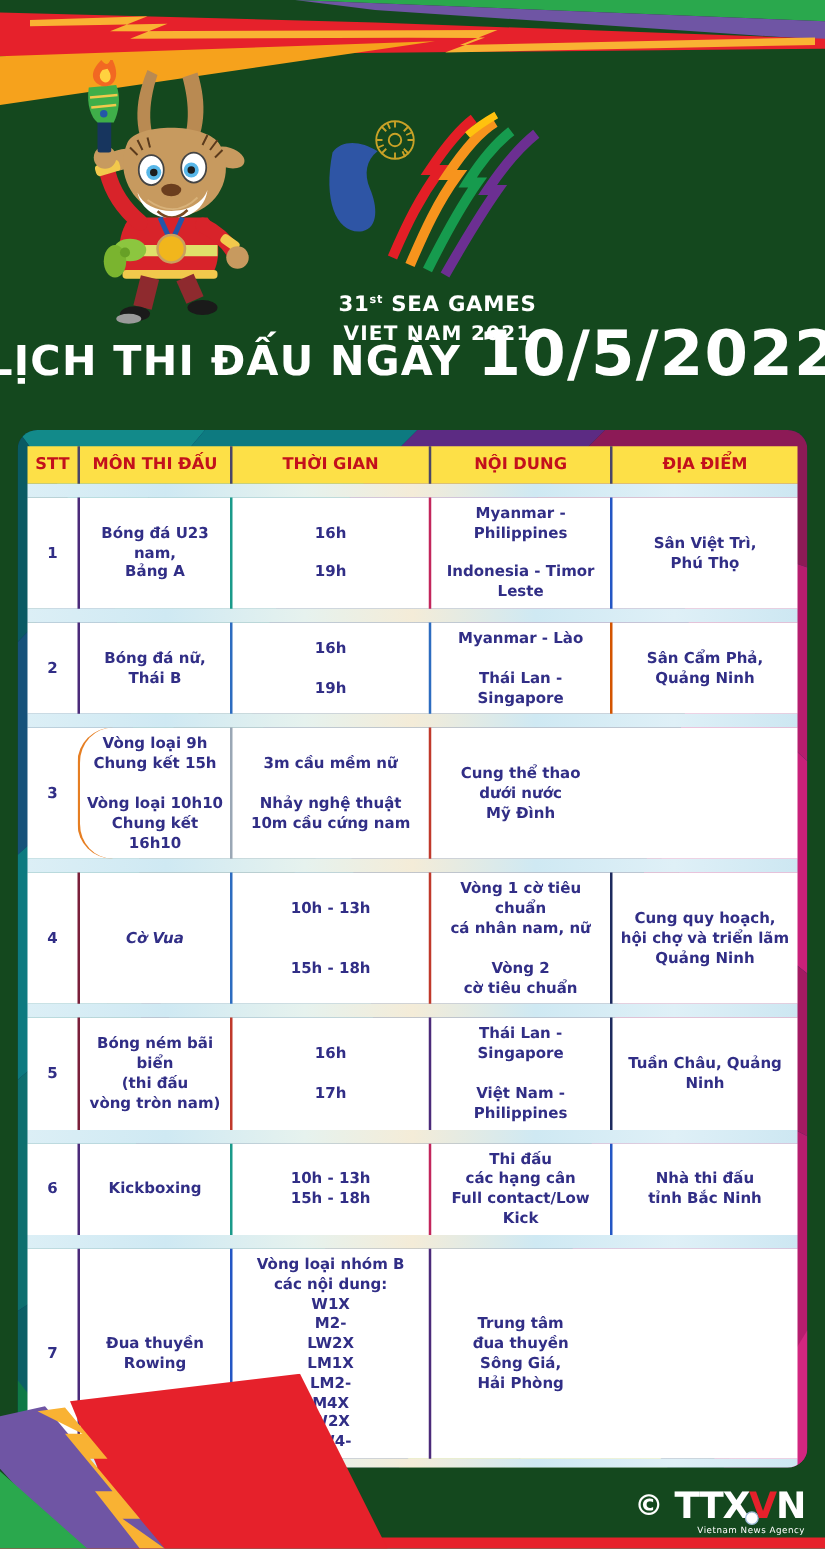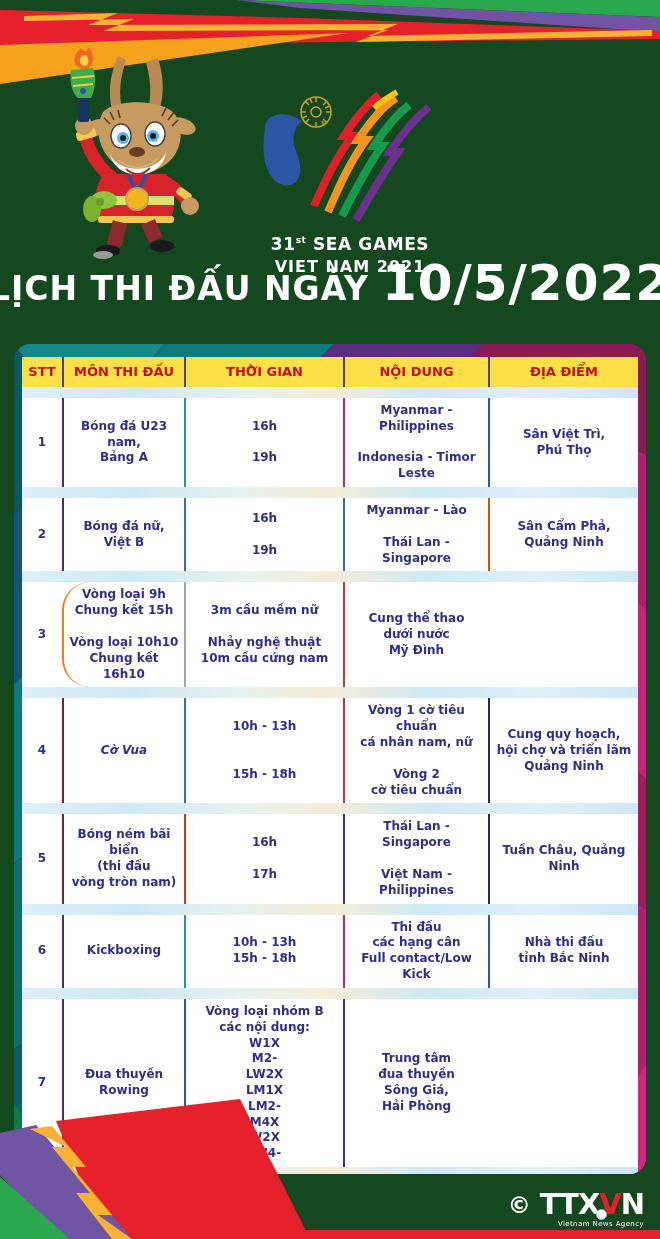--- a/index.html
+++ b/index.html
@@ -180,21 +180,21 @@
 
 Indonesia - Timor Leste</div>
         <div class="cell" style="border-left-color: rgb(36, 86, 196);">Sân Việt Trì,
 Phú Thọ</div>
       </div>
 
       <div class="gapband"></div>
       <div class="row r2">
         <div class="cell">2</div>
         <div class="cell" style="border-left-color: rgb(75, 42, 122);">Bóng đá nữ,
-Việt B</div>
+Thái B</div>
         <div class="cell" style="border-left-color: rgb(45, 108, 192);">16h
 
 19h</div>
         <div class="cell" style="border-left-color: rgb(45, 108, 192);">Myanmar - Lào
 
 Thái Lan - Singapore</div>
         <div class="cell" style="border-left-color: rgb(211, 84, 0);">Sân Cẩm Phả,
 Quảng Ninh</div>
       </div>
 

